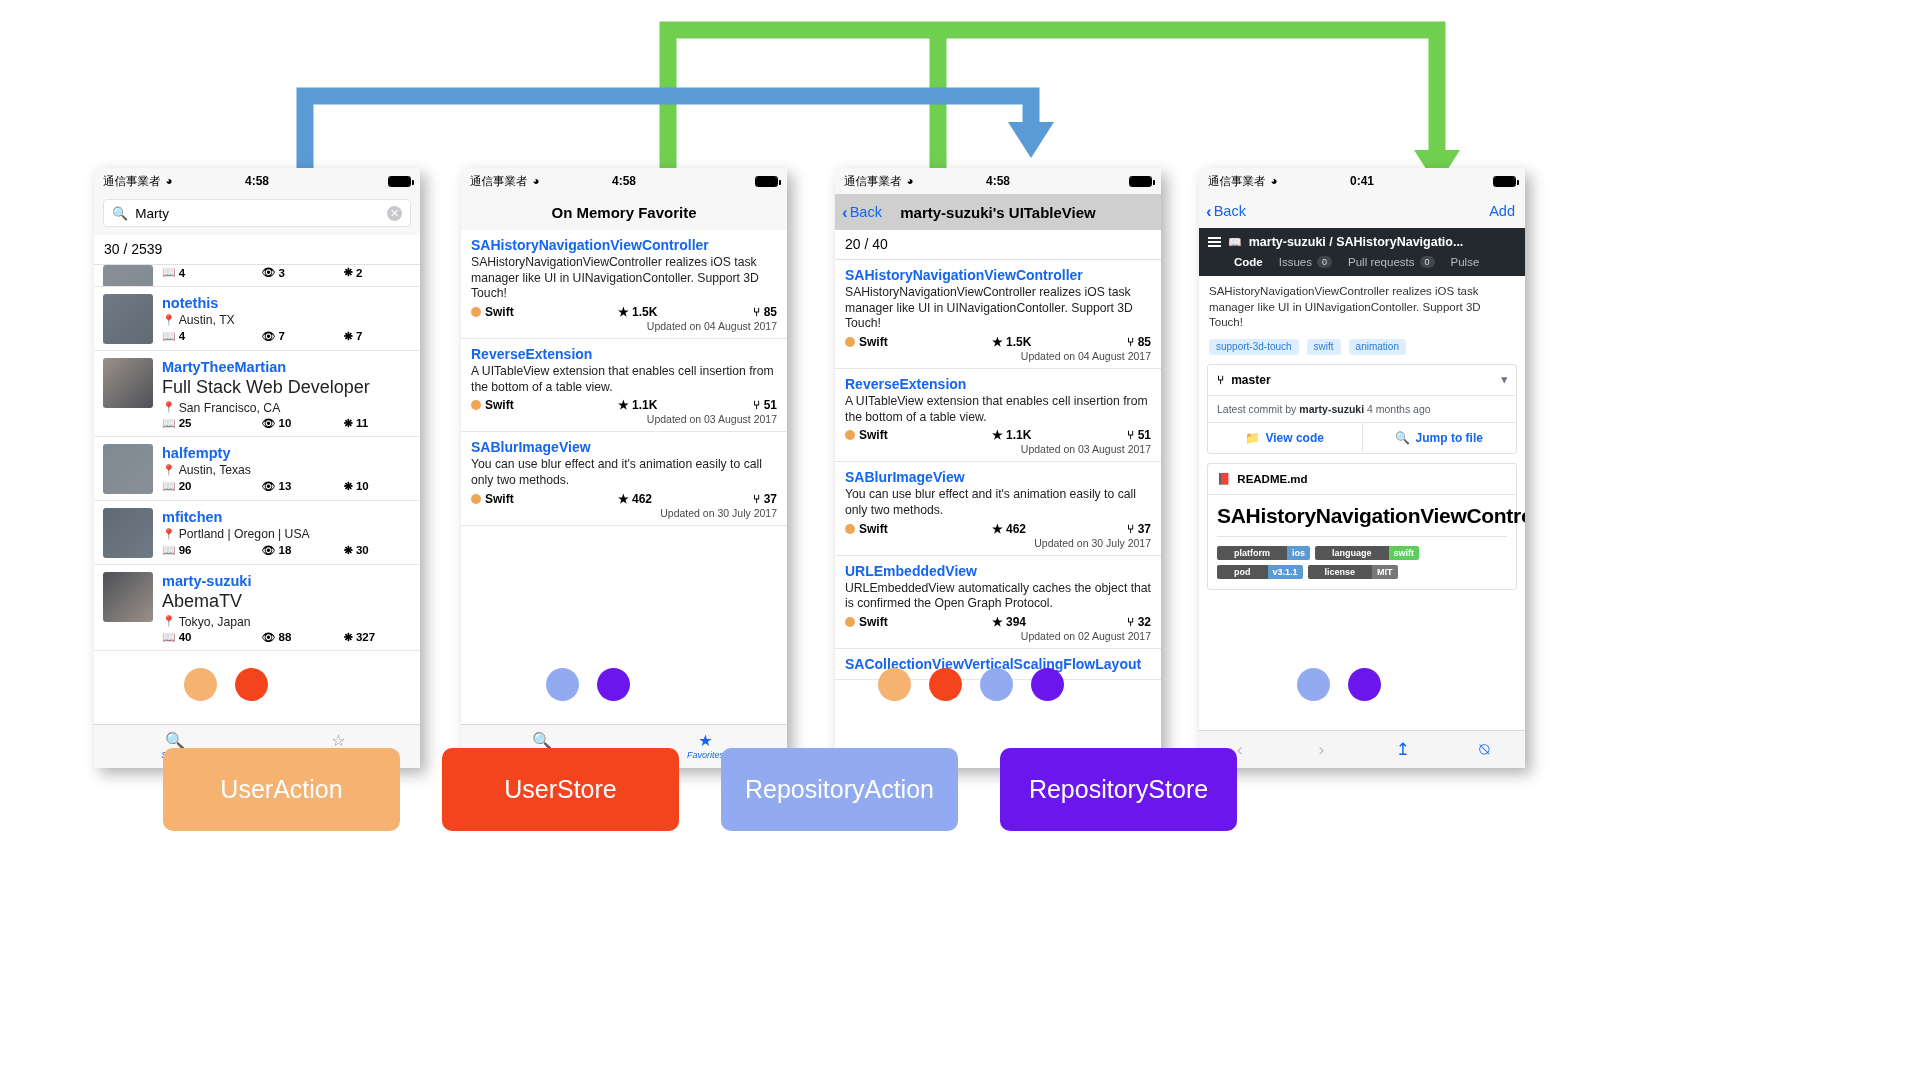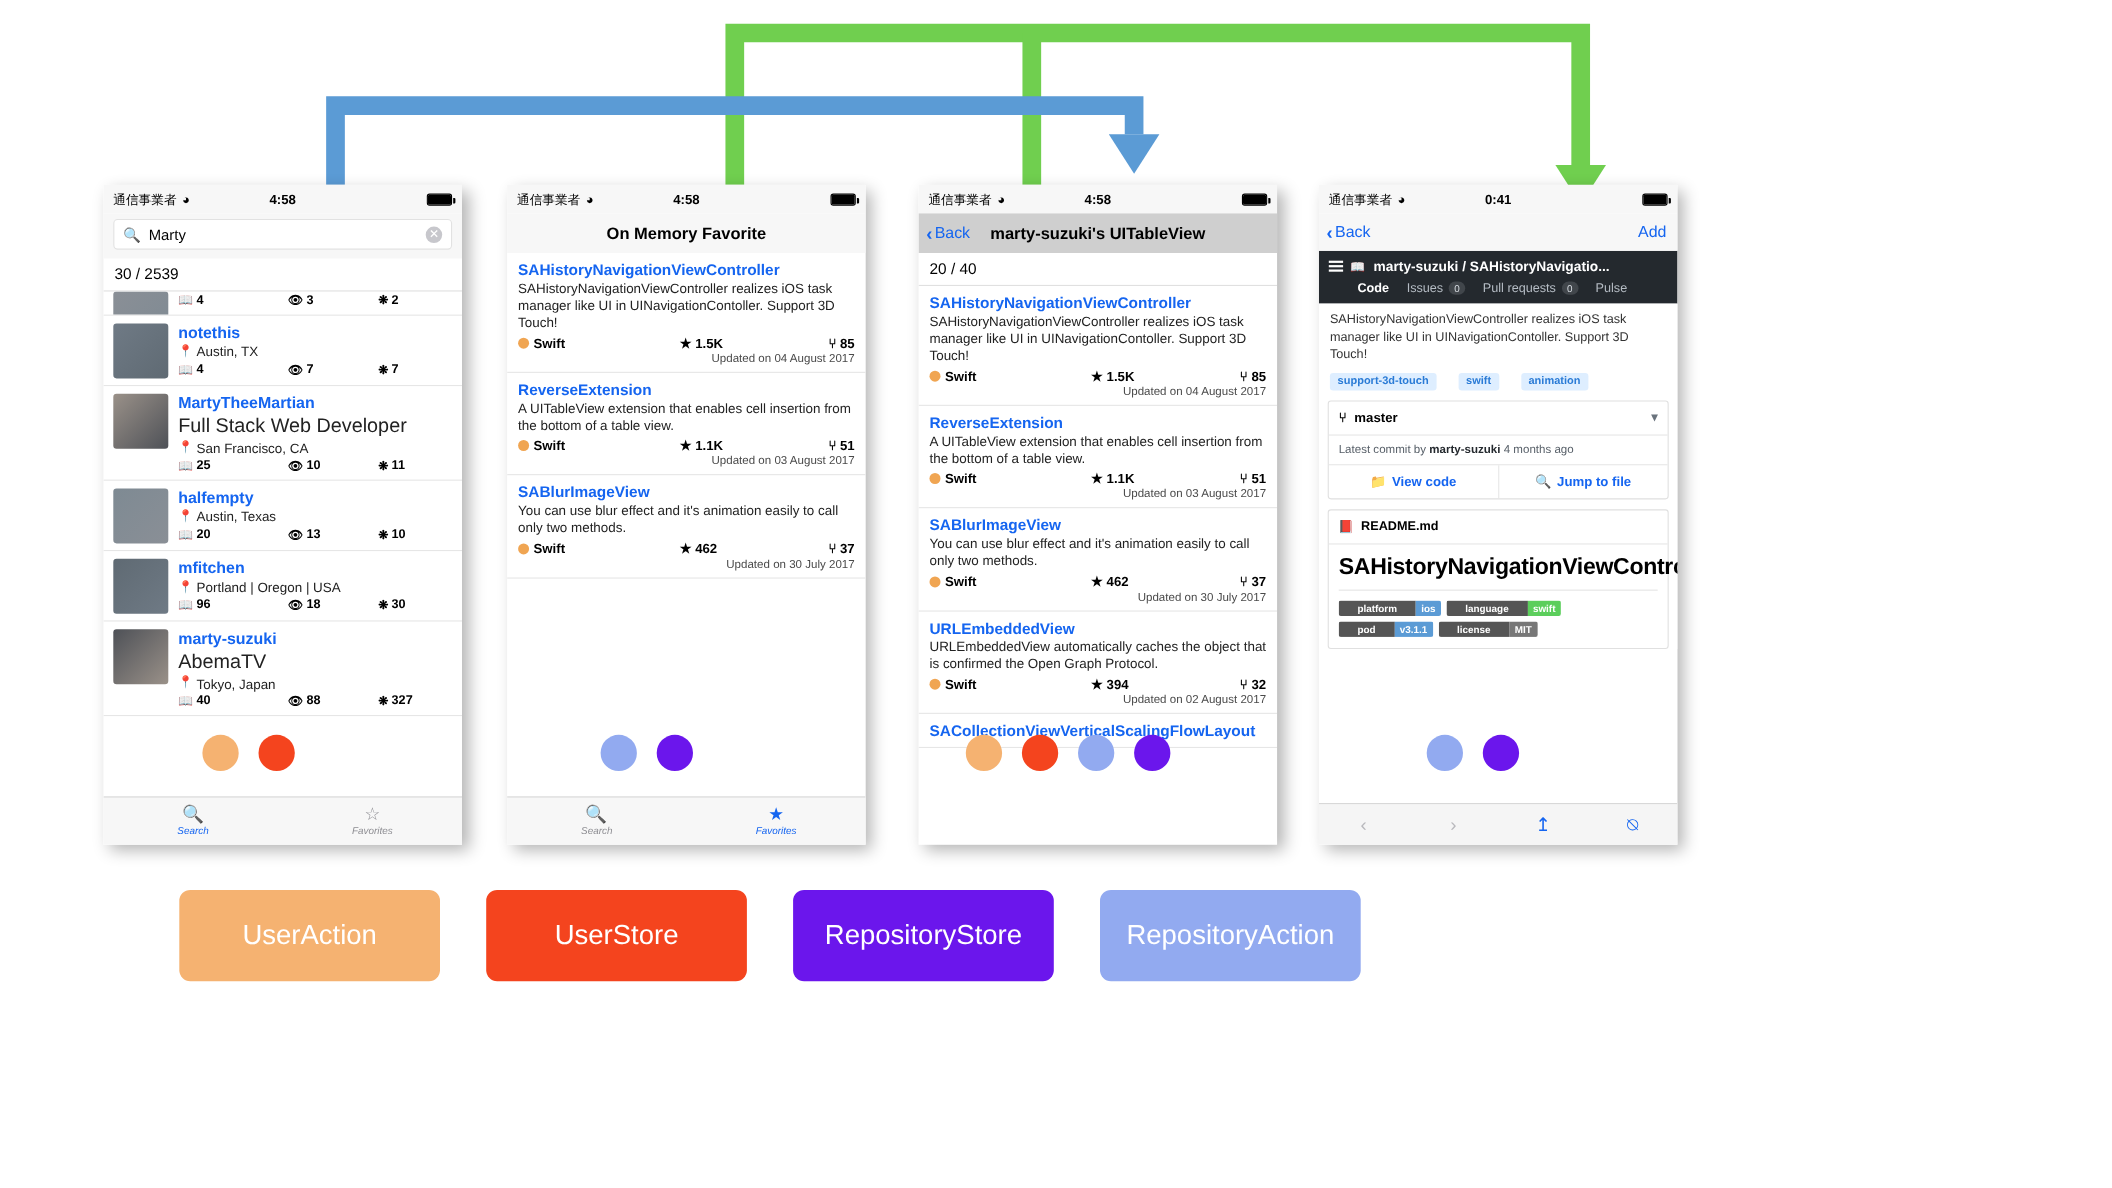--- a/index.html
+++ b/index.html
@@ -89,21 +89,21 @@
   .ghheader { background:#24292e; color:#fff; padding:7px 9px 0; }
   .ghrepoline { display:flex; align-items:center; gap:7px; font-size:12.5px; font-weight:700; }
   .hamburger { display:inline-flex; flex-direction:column; gap:2.5px; }
   .hamburger span { display:block; width:13px; height:1.8px; background:#fff; }
   .ghtabs { display:flex; gap:16px; padding:7px 2px 8px 26px; font-size:11.5px; color:#b5bcc4; align-items:center;}
   .ghtabs .on { color:#fff; font-weight:700;}
   .ghtab { display:flex; align-items:center; gap:5px;}
   .pill { background:#41464b; color:#d8dde2; border-radius:9px; font-size:9px; padding:1px 5px; }
   .ghbody { background:#fff; }
   .ghdesc { font-size:11.5px; color:#333; line-height:1.35; padding:8px 10px 0; }
-  .ghtopics { display:flex; gap:20px; padding:8px 10px 9px; flex-wrap:wrap;font-weight:bold;}
+  .ghtopics { display:flex; gap:8px; padding:8px 10px 9px; flex-wrap:wrap;}
   .topic { background:#deeeff; color:#2a7bd6; font-size:10px; padding:2.5px 7px; border-radius:3px; }
   .ghbox { border:1px solid #e0e0e0; border-radius:3px; margin:0 8px 9px; background:#fff; }
   .branchrow { display:flex; align-items:center; padding:8px 9px; font-size:12px; font-weight:700; gap:7px; border-bottom:1px solid #e6e6e6;}
   .branchrow .caret { margin-left:auto; color:#6a737d; font-size:11px; }
   .commitrow { padding:7px 9px; font-size:10.5px; color:#586069; border-bottom:1px solid #e6e6e6;}
   .commitrow b { color:#24292e; }
   .btnrow { display:flex; }
   .ghbtn { flex:1; text-align:center; padding:8px 0; color:#1565f0; font-size:12px; font-weight:700;
            display:flex;align-items:center;justify-content:center;gap:5px;}
   .ghbtn + .ghbtn { border-left:1px solid #e6e6e6; }
@@ -118,21 +118,21 @@
   .ghtoolbar { position:absolute; bottom:0; left:0; right:0; height:38px; background:#f5f5f5;
     border-top:1px solid #d8d8d8; display:flex; align-items:center; }
   .ghtoolbar > div { flex:1; text-align:center; color:#1565f0; font-size:17px;}
   .ghtoolbar .off { color:#b9b9bd; }
 
   
   .dots { position:absolute; display:flex; gap:18px; }
   .bigdot { width:33px; height:33px; border-radius:50%; }
 
   
-  .legend { position:absolute; left:163px; top:809px; display:flex; gap:42px; }
+  .legend { position:absolute; left:163px; top:748px; display:flex; gap:42px; }
   .legbox { width:237px; height:83px; border-radius:10px; display:flex;
             align-items:center; justify-content:center; color:#fff;
             font-size:25px; font-weight:400; }
 </style>
 </head>
 <body>
 
 <div class="stage">
 
   <svg width="1920" height="1080" style="position:absolute;left:0;top:0;pointer-events:none">
@@ -516,20 +516,20 @@
       <div class="bigdot" style="background: rgb(107, 22, 236);"></div>
     </div>
 
   <div class="legend" id="legend">
       <div class="legbox" style="background: rgb(245, 178, 113);">
         <span>UserAction</span>
       </div>
       <div class="legbox" style="background: rgb(244, 68, 30);">
         <span>UserStore</span>
       </div>
+      <div class="legbox" style="background: rgb(146, 170, 240);">
+        <span>RepositoryAction</span>
+      </div>
       <div class="legbox" style="background: rgb(107, 22, 236);">
         <span>RepositoryStore</span>
       </div>
-      <div class="legbox" style="background: rgb(146, 170, 240);">
-        <span>RepositoryAction</span>
-      </div>
     </div>
 </div>
 
 </body></html>

